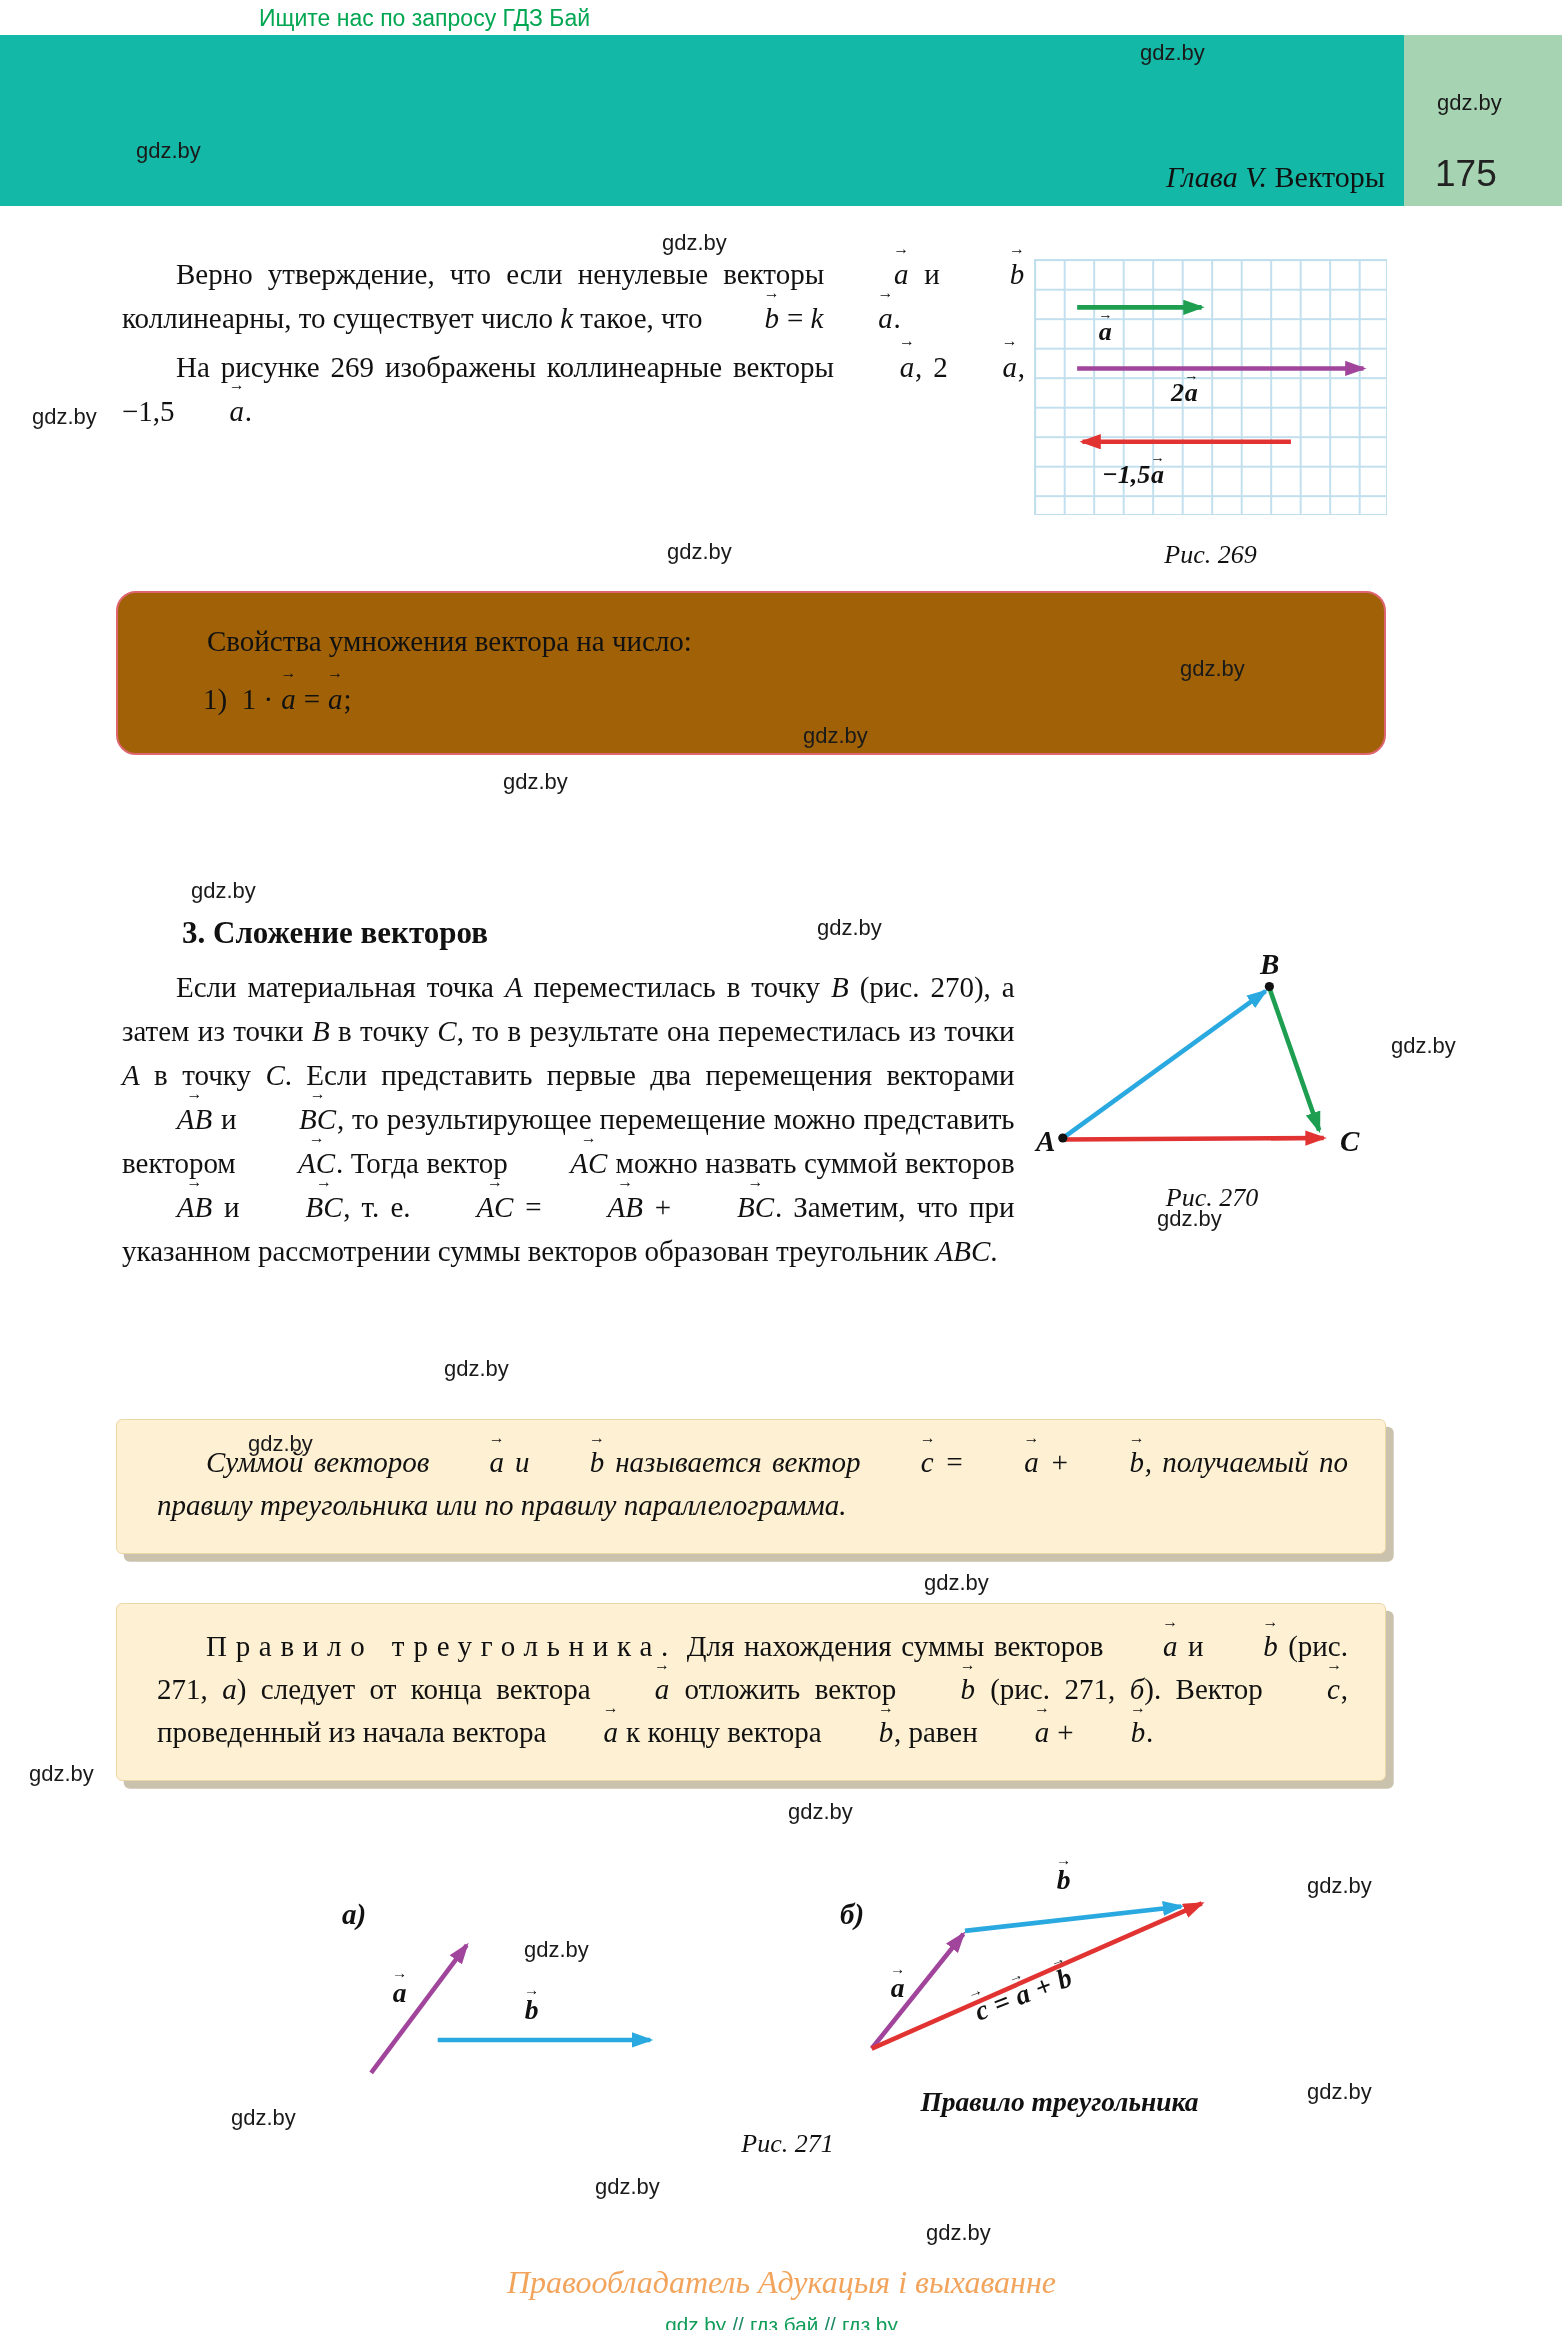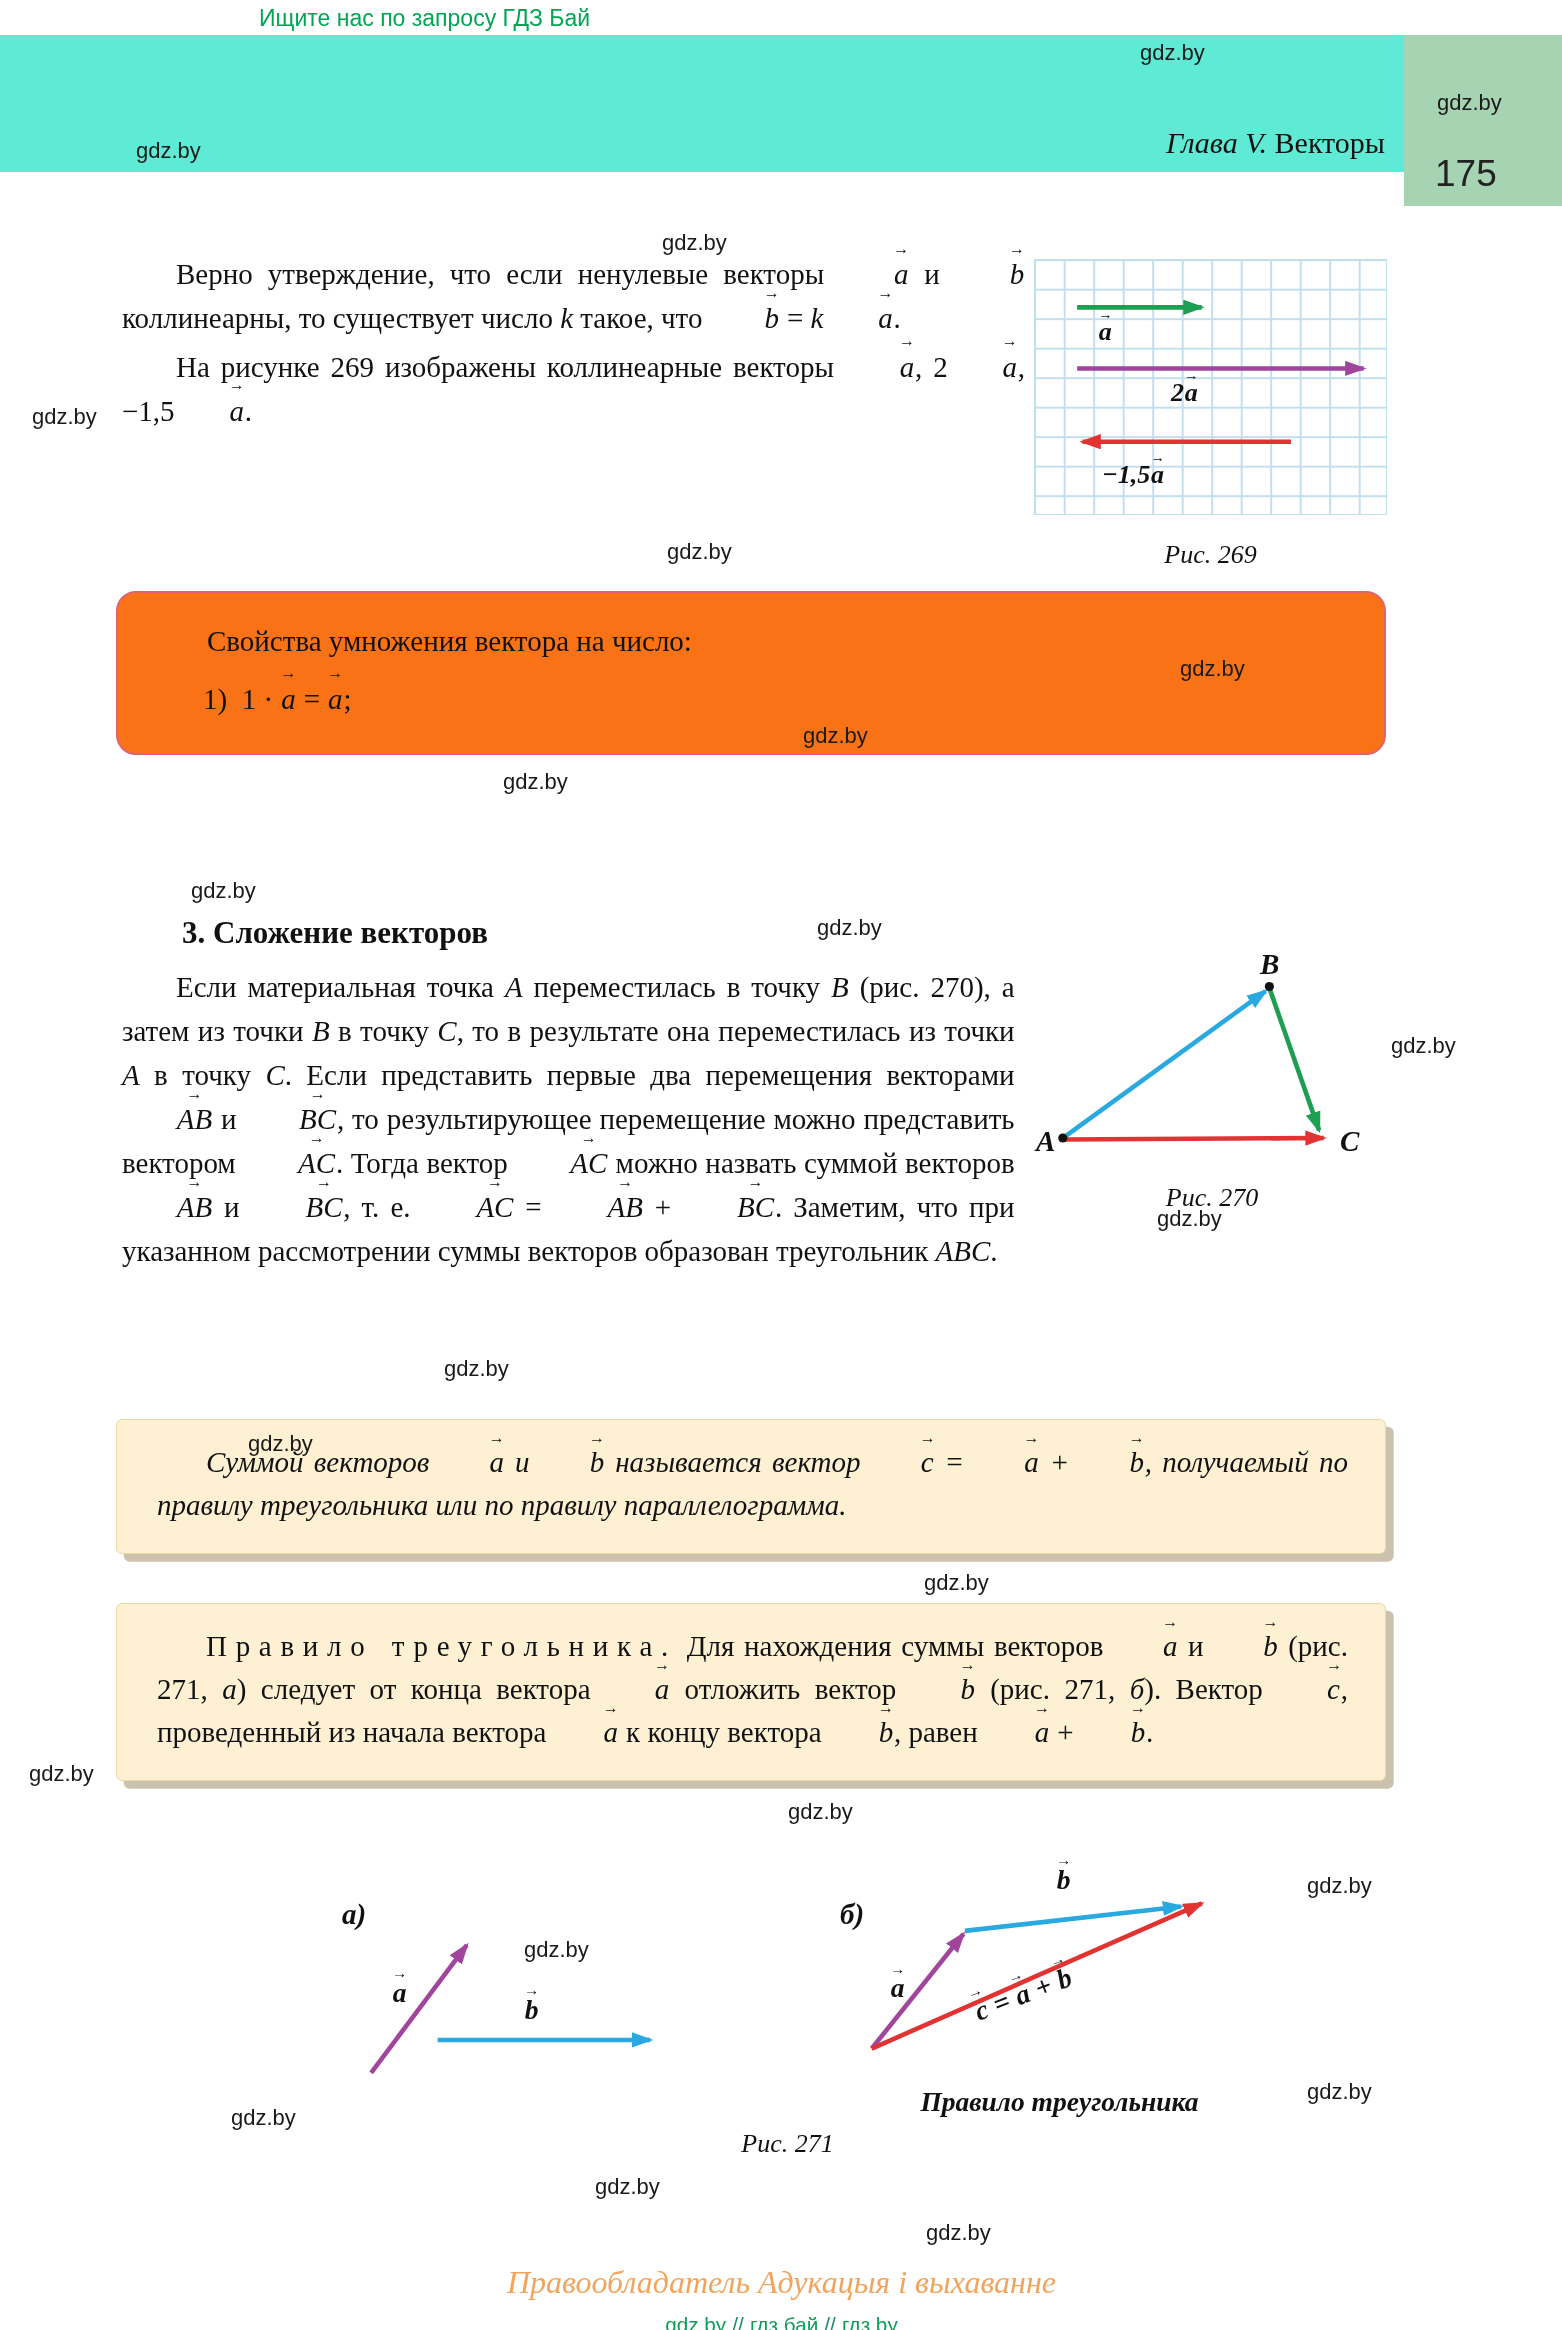--- a/index.html
+++ b/index.html
@@ -4,21 +4,21 @@
 <style>
   html,body { margin:0; padding:0; background:#ffffff; }
   .page { position:relative; width:1563px; height:2330px; background:#ffffff;
           font-family:"Liberation Serif","DejaVu Serif",serif; color:#111; overflow:hidden; }
 
   
   .banner { position:absolute; left:259px; top:4.6px; font-family:"Liberation Sans",sans-serif;
             font-size:23px; color:#00a651; white-space:nowrap; }
 
   
-  .header { position:absolute; left:0; top:35px; width:1563px; height:137px; background:#5eead4; }
+  .header { position:absolute; left:0; top:35px; width:1563px; height:171px; background:#14b8a6; }
   .chapter { position:absolute; right:178px; bottom:12.2px; font-size:30px; color:#111; white-space:nowrap; }
   .pagebox { position:absolute; right:0; top:0; width:159px; height:171px; background:#a6d4b2; }
   .pagenum { position:absolute; left:31px; bottom:10.7px; font-size:37px;
              font-family:"Liberation Sans",sans-serif; color:#222; }
 
   
   .wm { position:absolute; font-family:"Liberation Sans",sans-serif; font-size:22px;
         color:#1a1a1a; white-space:nowrap; z-index:6; }
 
   
@@ -41,21 +41,21 @@
              background-image:linear-gradient(#c2dfee 1.5px, transparent 1.5px),
                               linear-gradient(90deg,#c2dfee 1.5px, transparent 1.5px);
              background-size:29.5px 29.5px; background-position:-0.8px -0.8px; }
   .grid269 svg { position:absolute; left:0; top:0; }
   .figlabel { position:absolute; font-size:26px; font-weight:bold; font-style:italic; white-space:nowrap; }
   .figcaption { margin-top:24.5px; text-align:center; font-style:italic; font-size:26px; }
 
   
   .props { position:absolute; left:116px; top:591px; width:1270px; box-sizing:border-box;
            border:2.3px solid #de6570; border-radius:20px; padding:26px 38px 32px 54px;
-           font-size:29px; line-height:44px; background:#f97316; }
+           font-size:29px; line-height:44px; background:#a16207; }
   .props .ptitle { text-indent:35px; }
   .prop-item { margin-top:13.8px; padding-left:31px; }
 
   .sec-heading { position:absolute; left:182px; top:915px; font-size:31px; font-weight:bold; }
 
   
   .para3 { position:absolute; left:122px; top:965px; width:1266px; }
   .fig270 { float:right; width:352px; height:269px; margin:-23px 0 7.7px 21.4px; position:relative; }
   .fig270 svg { position:absolute; left:0; top:20px; }
   .fig270 .figcaption { position:absolute; left:0; top:234px; width:100%; margin:0; }

